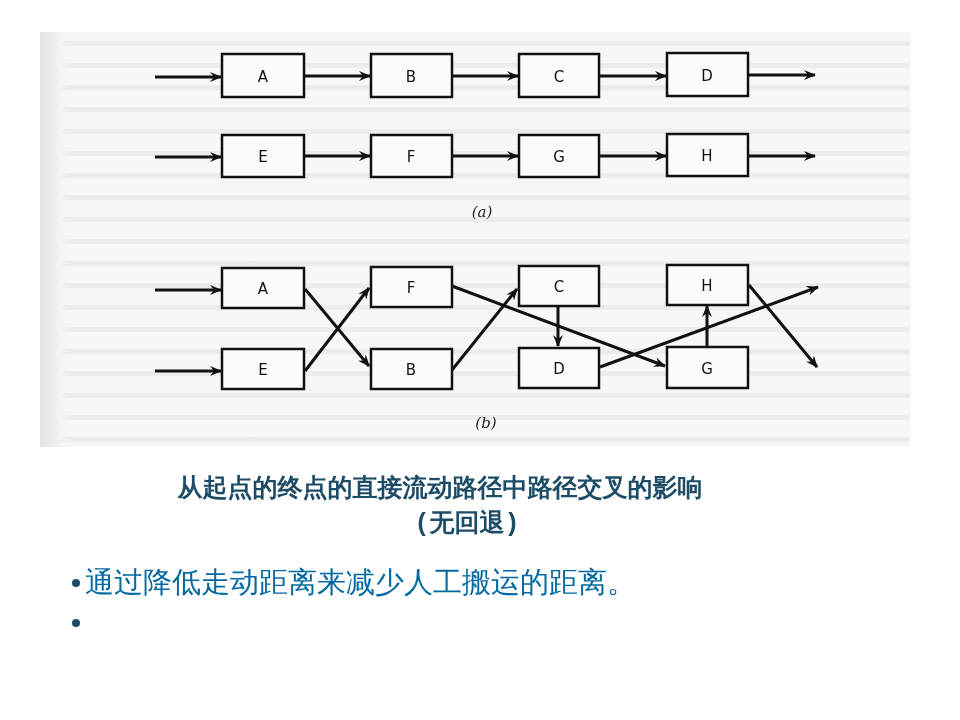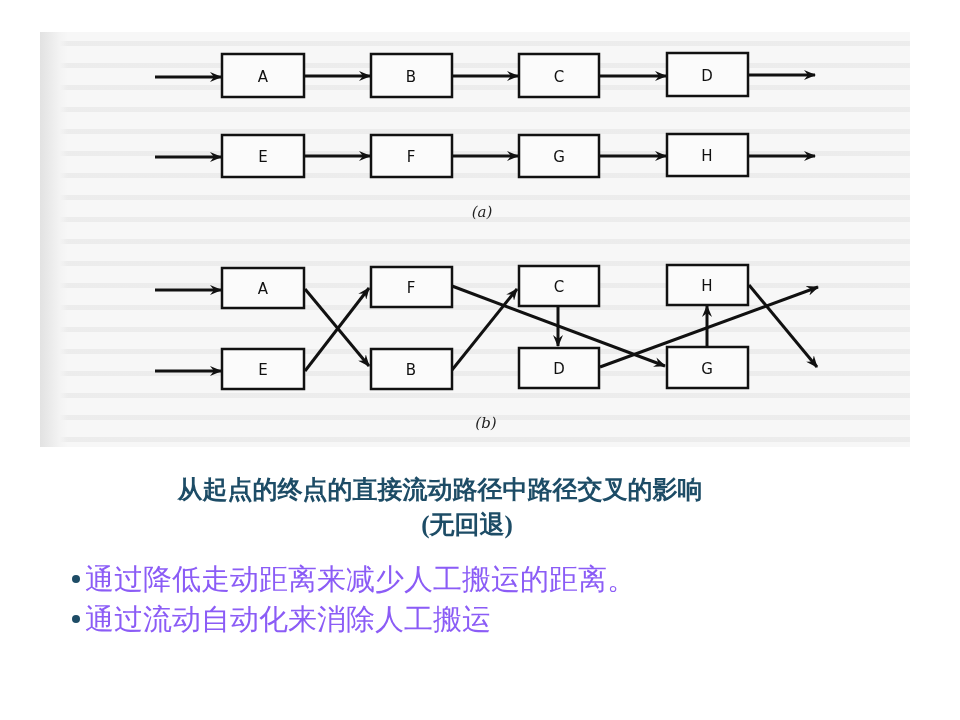--- a/index.html
+++ b/index.html
@@ -61,38 +61,38 @@
       font-style: italic;
       font-size: 15px;
       fill: #222222;
     }
     .caption {
       position: absolute;
       left: 0;
       width: 880px;
       text-align: center;
       color: #1d4c66;
-      font-family: Liberation Serif, serif;
+      font-family: Liberation Mono, monospace;
       font-weight: bold;
       font-size: 25px;
       line-height: 34px;
     }
     .caption.line1 { top: 473px; }
     .caption.line2 { top: 508px; margin-left: 27px; }
     .bullets {
       position: absolute;
       left: 72px;
       top: 562px;
       margin: 0;
       padding: 0;
       list-style: none;
     }
     .bullets li {
-      color: #8b5cf6;
-      font-family: Liberation Mono, monospace;
+      color: #0369a1;
+      font-family: Liberation Serif, serif;
       font-size: 29px;
       line-height: 40px;
       white-space: nowrap;
     }
     .bullet-dot {
       display: inline-block;
       width: 8px;
       height: 8px;
       border-radius: 50%;
       background: #1d4c66;
@@ -197,15 +197,15 @@
 </svg>
 
 <div class="caption line1">从起点的终点的直接流动路径中路径交叉的影响</div>
 <div class="caption line2">(无回退)</div>
 
 <ul class="bullets">
   <li>
     <span class="bullet-dot"></span><span>通过降低走动距离来减少人工搬运的距离。</span>
   </li>
   <li>
-    <span class="bullet-dot"></span><span>通过流动自动化来消除人工搬运</span>
+    <span class="bullet-dot"></span>
   </li>
 </ul>
 
 </body></html>

